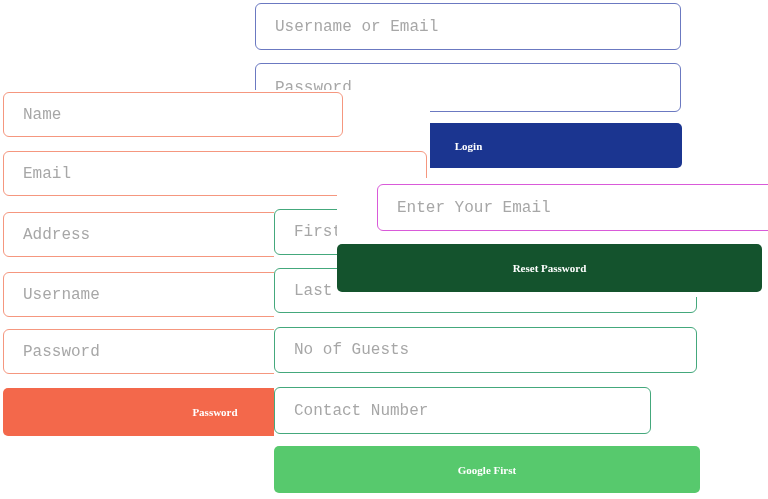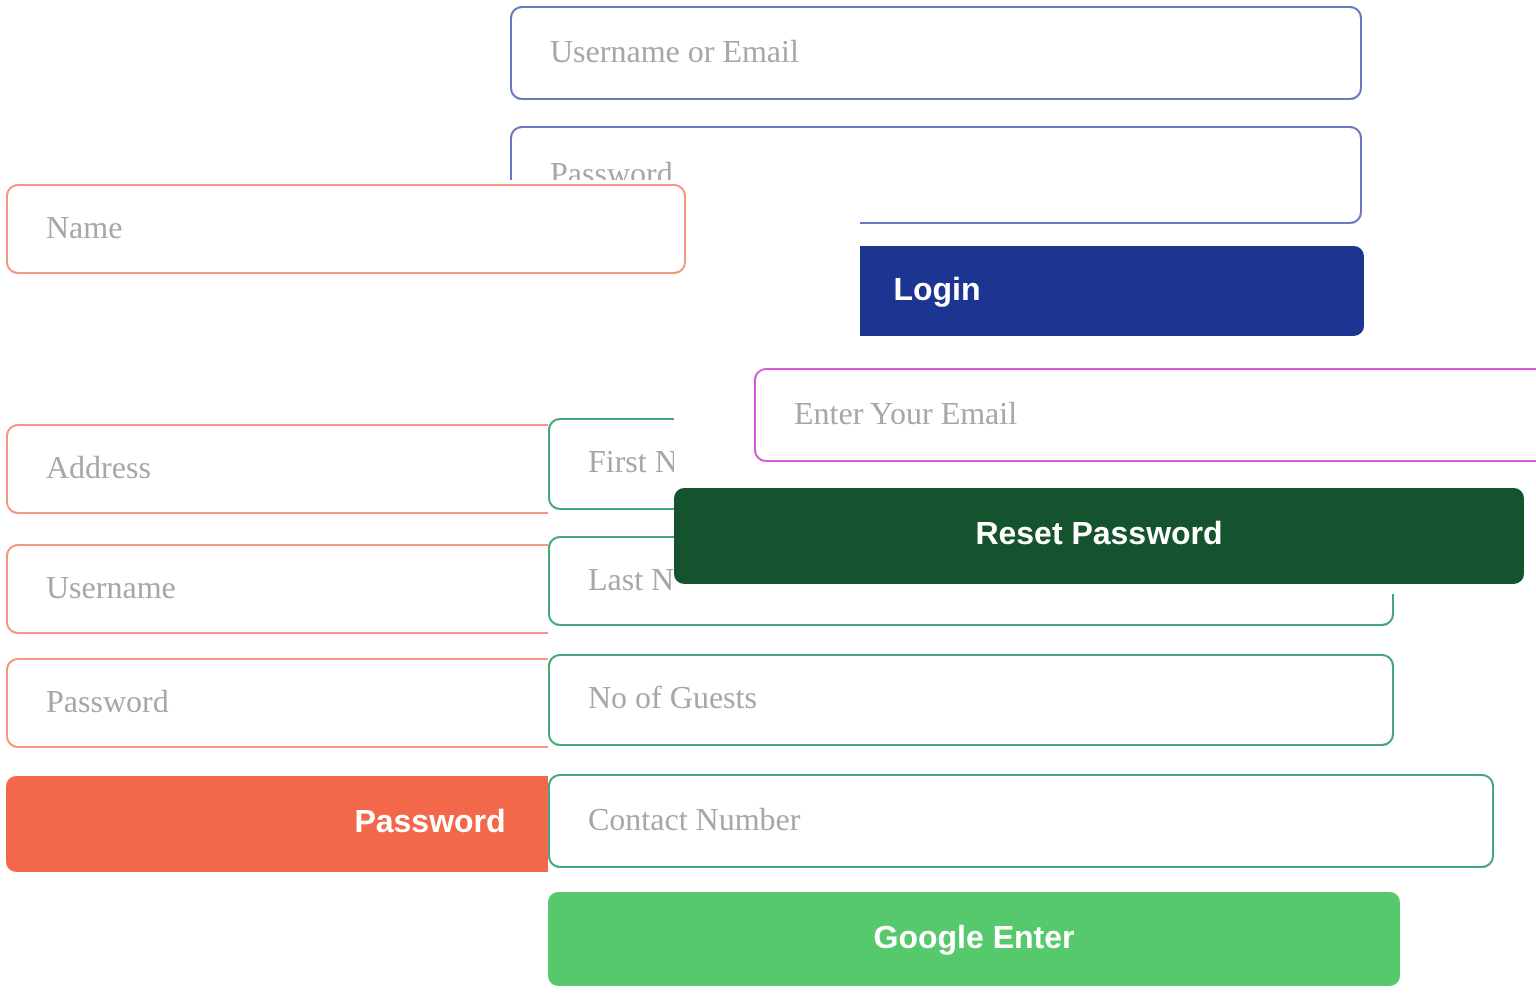--- a/index.html
+++ b/index.html
@@ -14,34 +14,34 @@
     position: absolute;
     background: #ffffff;
   }
   .inp {
     position: absolute;
     box-sizing: border-box;
     background: #ffffff;
     border: 1.6px solid #999;
     border-radius: 6px;
     padding: 0 10px 0 19px;
-    font-family: Liberation Serif, serif;
+    font-family: Liberation Mono, monospace;
     font-size: 16px;
     color: #14532d;
     outline: none;
   }
   .inp::placeholder { color: #a7a7a7; opacity: 1; }
   .btn {
     position: absolute;
     box-sizing: border-box;
     border: none;
     border-radius: 5px;
     color: #ffffff;
-    font-family: Liberation Sans, sans-serif;
-    font-size: 16px;
+    font-family: Liberation Serif, serif;
+    font-size: 11px;
     font-weight: bold;
     display: flex;
     align-items: center;
     justify-content: center;
     cursor: pointer;
     padding: 0;
   }
   
   .login-form  .inp { border-color: #6b79c1; }
   .login-form  .btn { background: #1b3590; }
@@ -56,30 +56,31 @@
 <body>
 
 <div class="card login-form" style="left:243px; top:0; width:525px; height:176px; z-index:1;">
   <input class="inp" type="text" style="left: 12px; top: 3px; width: 426px; height: 47px;" placeholder="Username or Email">
   <input class="inp" type="text" style="left: 12px; top: 63px; width: 426px; height: 49px;" placeholder="Password">
   <button class="btn" style="left:12px; top:123px; width:427px; height:45px;">Login</button>
 </div>
 
 <div class="card register-form" style="left:0; top:90px; width:430px; height:353px; z-index:2;">
   <input class="inp" type="text" style="left: 3px; top: 2px; width: 340px; height: 45px;" placeholder="Name">
+  <input class="inp" type="text" style="left: 3px; top: 61px; width: 424px; height: 45px;" placeholder="Email">
   <input class="inp" type="text" style="left: 3px; top: 122px; width: 424px; height: 45px;" placeholder="Address">
   <input class="inp" type="text" style="left: 3px; top: 182px; width: 424px; height: 45px;" placeholder="Username">
   <input class="inp" type="text" style="left: 3px; top: 239px; width: 424px; height: 45px;" placeholder="Password">
   <button class="btn" style="left:3px; top:298px; width:424px; height:48px;">Password</button>
 </div>
 
 <div class="card guest-form" style="left:274px; top:202px; width:428px; height:297px; z-index:3;">
   <input class="inp" type="text" style="left: 0px; top: 7px; width: 423px; height: 46px;" placeholder="First Name">
   <input class="inp" type="text" style="left: 0px; top: 66px; width: 423px; height: 45px;" placeholder="Last Name">
   <input class="inp" type="text" style="left: 0px; top: 125px; width: 423px; height: 46px;" placeholder="No of Guests">
-  <input class="inp" type="text" style="left: 0px; top: 185px; width: 473px; height: 47px;" placeholder="Contact Number">
-  <button class="btn" style="left:0; top:244px; width:426px; height:47px;">Google Enter</button>
+  <input class="inp" type="text" style="left: 0px; top: 185px; width: 377px; height: 47px;" placeholder="Contact Number">
+  <button class="btn" style="left:0; top:244px; width:426px; height:47px;">Google First</button>
 </div>
 
 <div class="card reset-form" style="left:337px; top:178px; width:431px; height:119px; z-index:4;">
   <input class="inp" type="text" style="left: 0px; top: 6px; width: 424px; height: 47px;" placeholder="Enter Your Email">
   <button class="btn" style="left:0; top:66px; width:425px; height:48px;">Reset Password</button>
 </div>
 
 </body></html>

